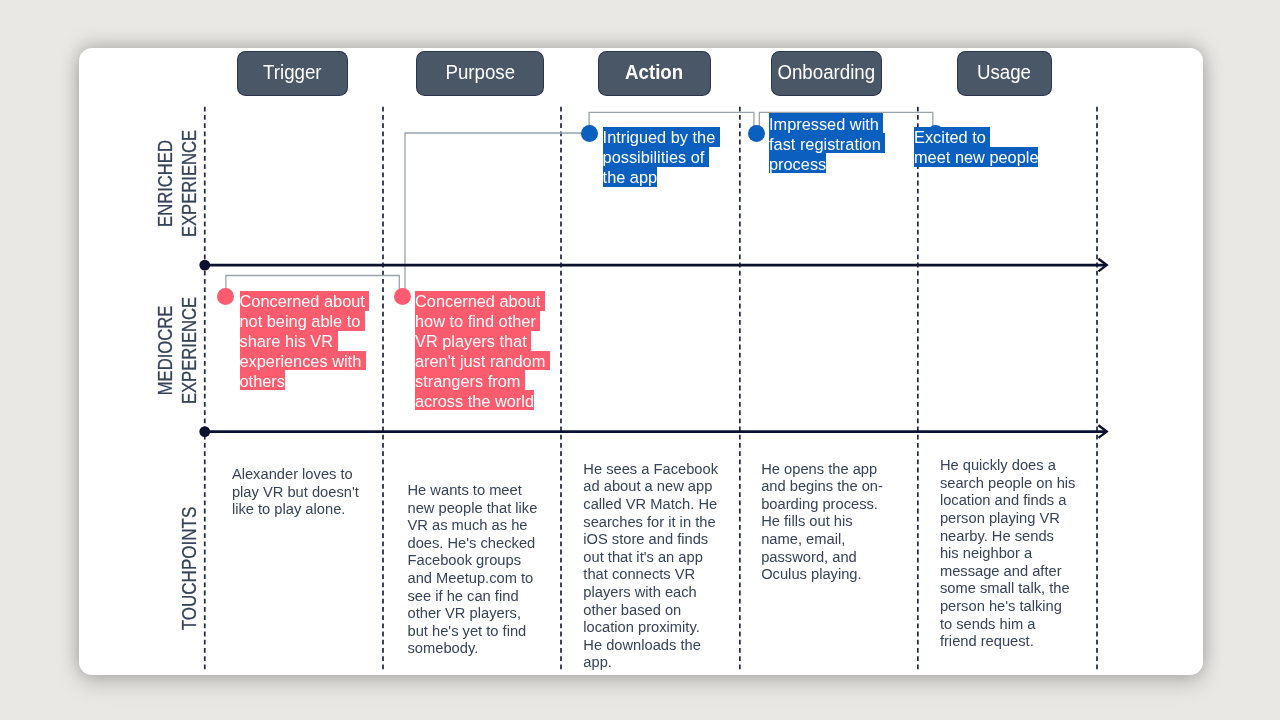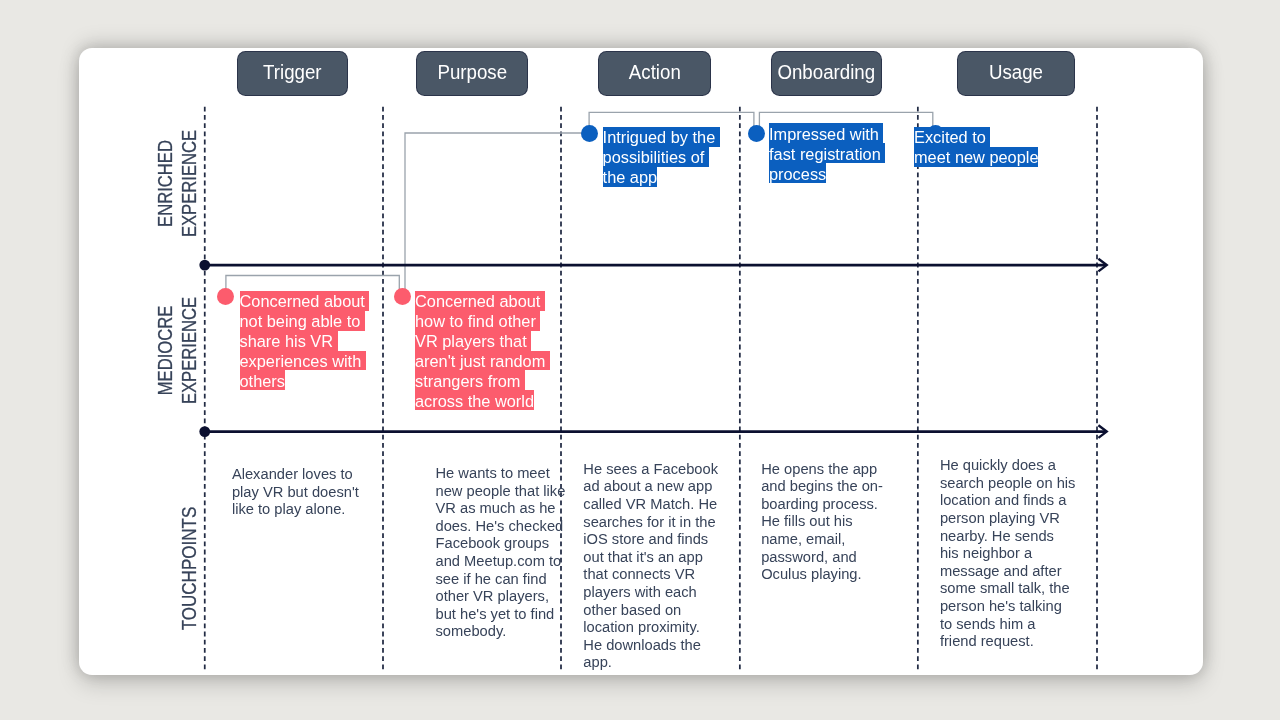--- a/index.html
+++ b/index.html
@@ -57,50 +57,50 @@
         <line x1="204.75" y1="431.6" x2="1105.2" y2="431.6" stroke="#0b1030" stroke-width="2.6"></line>
         <circle cx="204.75" cy="431.6" r="5.4" fill="#0b1030"></circle>
         <path d="M 1098.4 425.3 L 1106.7 431.6 L 1098.4 437.90000000000003" fill="none" stroke="#0b1030" stroke-width="2.4" stroke-linecap="butt" stroke-linejoin="miter"></path>
       </g>
   </svg>
 
   <div id="chips">
       <div class="chip" style="left: 238.1px; width: 109.4px;">
         <span>Trigger</span>
       </div>
-      <div class="chip" style="left: 417.2px; width: 110px;">
+      <div class="chip" style="left: 417.2px; width: 126px;">
         <span>Purpose</span>
       </div>
-      <div class="chip" style="left: 599.3px; width: 110.3px;">
+      <div class="chip" style="left: 599.3px; width: 110.3px; font-weight: bold;">
         <span>Action</span>
       </div>
       <div class="chip" style="left: 771.9px; width: 109.4px;">
         <span>Onboarding</span>
       </div>
-      <div class="chip" style="left: 957.5px; width: 116px;">
+      <div class="chip" style="left: 957.5px; width: 93px;">
         <span>Usage</span>
       </div>
     </div>
   <div id="rowlabels">
       <div class="rowlabel" style="left: 153.6px; top: 265.1px; transform: rotate(-90deg) scaleX(0.815);"><div>ENRICHED</div><div>EXPERIENCE</div></div>
       <div class="rowlabel" style="left: 153.6px; top: 432.4px; transform: rotate(-90deg) scaleX(0.815);"><div>MEDIOCRE</div><div>EXPERIENCE</div></div>
       <div class="rowlabel" style="left: 177.9px; top: 652.2px; transform: rotate(-90deg) scaleX(0.835);"><div>TOUCHPOINTS</div></div>
     </div>
   <div id="emotions">
       <div class="dot negative" style="left: 217.4px; top: 288.4px;"></div>
       <div class="hlblock negative" style="left: 239.5px; top: 290.8px;"><div><i><u>Concerned about </u></i></div><div><i><u>not being able to </u></i></div><div><i><u>share his VR </u></i></div><div><i><u>experiences with </u></i></div><div><i><u>others</u></i></div></div>
       <div class="dot negative" style="left: 393.7px; top: 288.4px;"></div>
       <div class="hlblock negative" style="left: 415px; top: 290.8px;"><div><i><u>Concerned about </u></i></div><div><i><u>how to find other </u></i></div><div><i><u>VR players that </u></i></div><div><i><u>aren't just random </u></i></div><div><i><u>strangers from </u></i></div><div><i><u>across the world</u></i></div></div>
       <div class="dot positive" style="left: 580.6px; top: 124.9px;"></div>
       <div class="hlblock positive" style="left: 602.6px; top: 126.8px;"><div><i><u>Intrigued by the </u></i></div><div><i><u>possibilities of </u></i></div><div><i><u>the app</u></i></div></div>
       <div class="dot positive" style="left: 748.1px; top: 125.1px;"></div>
-      <div class="hlblock positive" style="left: 769px; top: 123px;"><div><i><u>Impressed with </u></i></div><div><i><u>fast registration </u></i></div><div><i><u>process</u></i></div></div>
+      <div class="hlblock positive" style="left: 769px; top: 113px;"><div><i><u>Impressed with </u></i></div><div><i><u>fast registration </u></i></div><div><i><u>process</u></i></div></div>
       <div class="dot positive" style="left: 927.1px; top: 125.1px;"></div>
       <div class="hlblock positive" style="left: 914px; top: 126.8px;"><div><i><u>Excited to </u></i></div><div><i><u>meet new people</u></i></div></div>
     </div>
   <div id="touchpoints">
       <div class="tpblock" style="left: 231.9px; top: 466px;"><div>Alexander loves to</div><div>play VR but doesn't</div><div>like to play alone.</div></div>
-      <div class="tpblock" style="left: 407.5px; top: 465px; margin-left: 28px;"><div>He wants to meet</div><div>new people that like</div><div>VR as much as he</div><div>does. He's checked</div><div>Facebook groups</div><div>and Meetup.com to</div><div>see if he can find</div><div>other VR players,</div><div>but he's yet to find</div><div>somebody.</div></div>
+      <div class="tpblock" style="left: 407.5px; top: 482px;"><div>He wants to meet</div><div>new people that like</div><div>VR as much as he</div><div>does. He's checked</div><div>Facebook groups</div><div>and Meetup.com to</div><div>see if he can find</div><div>other VR players,</div><div>but he's yet to find</div><div>somebody.</div></div>
       <div class="tpblock" style="left: 583.3px; top: 460.8px;"><div>He sees a Facebook</div><div>ad about a new app</div><div>called VR Match. He</div><div>searches for it in the</div><div>iOS store and finds</div><div>out that it's an app</div><div>that connects VR</div><div>players with each</div><div>other based on</div><div>location proximity.</div><div>He downloads the</div><div>app.</div></div>
       <div class="tpblock" style="left: 761.2px; top: 460.7px;"><div>He opens the app</div><div>and begins the on-</div><div>boarding process.</div><div>He fills out his</div><div>name, email,</div><div>password, and</div><div>Oculus playing.</div></div>
       <div class="tpblock" style="left: 939.9px; top: 457.3px;"><div>He quickly does a</div><div>search people on his</div><div>location and finds a</div><div>person playing VR</div><div>nearby. He sends</div><div>his neighbor a</div><div>message and after</div><div>some small talk, the</div><div>person he's talking</div><div>to sends him a</div><div>friend request.</div></div>
     </div>
 </div>
 
 </body></html>

